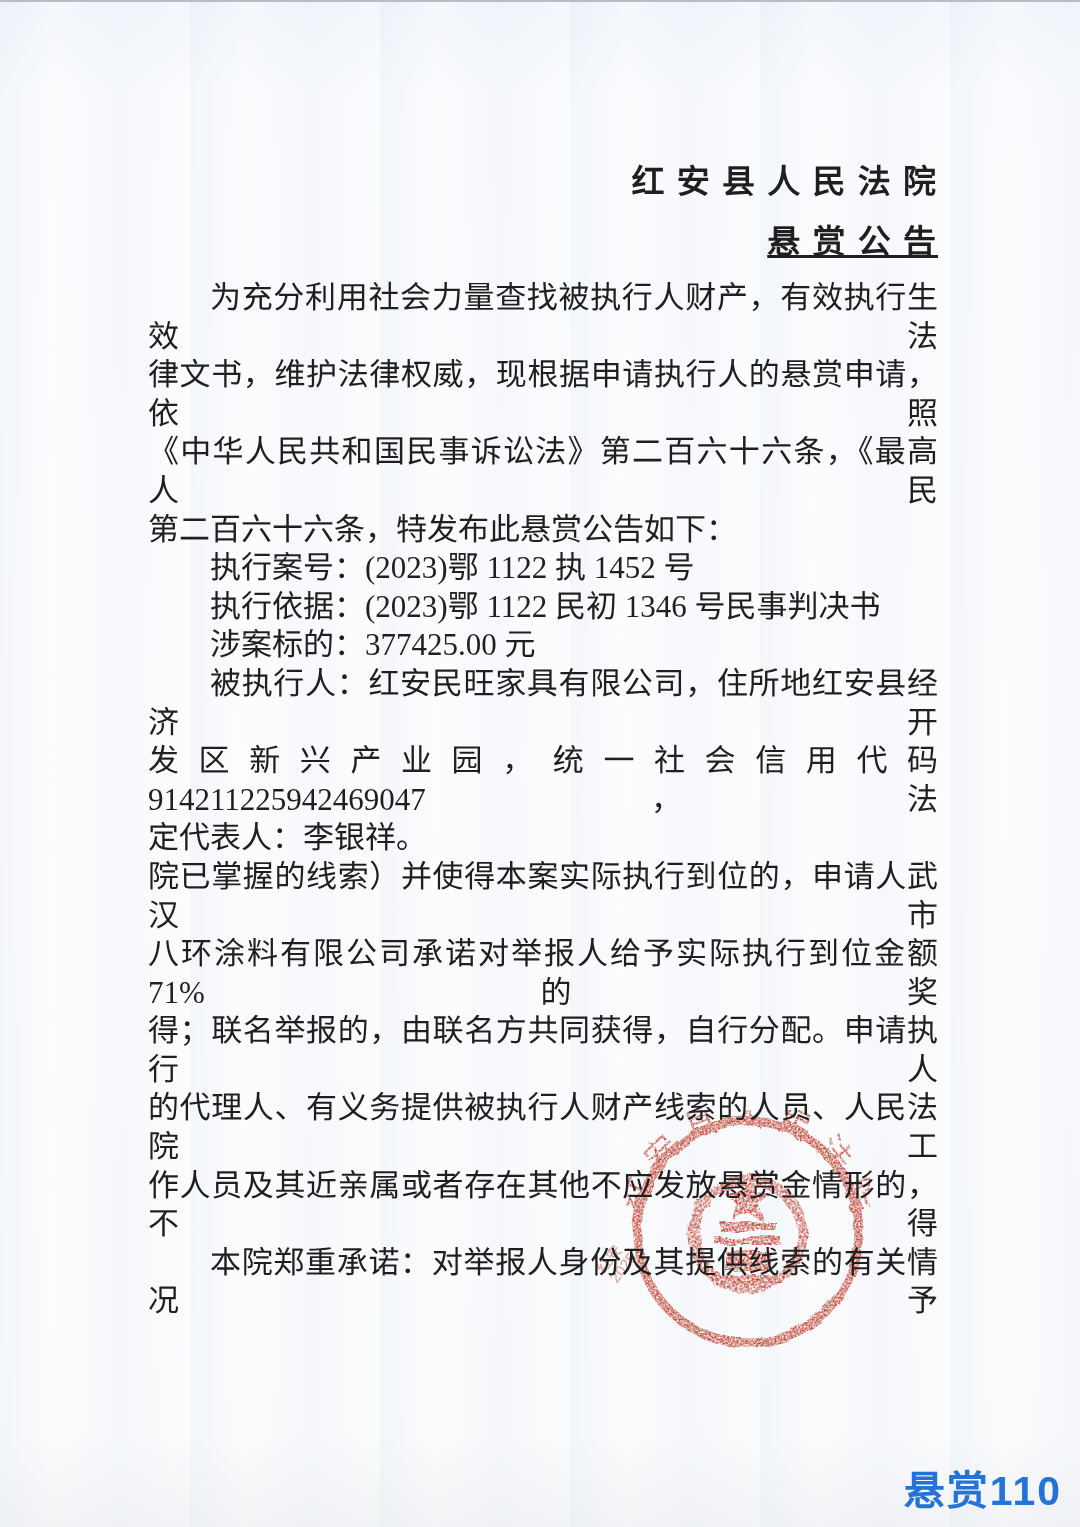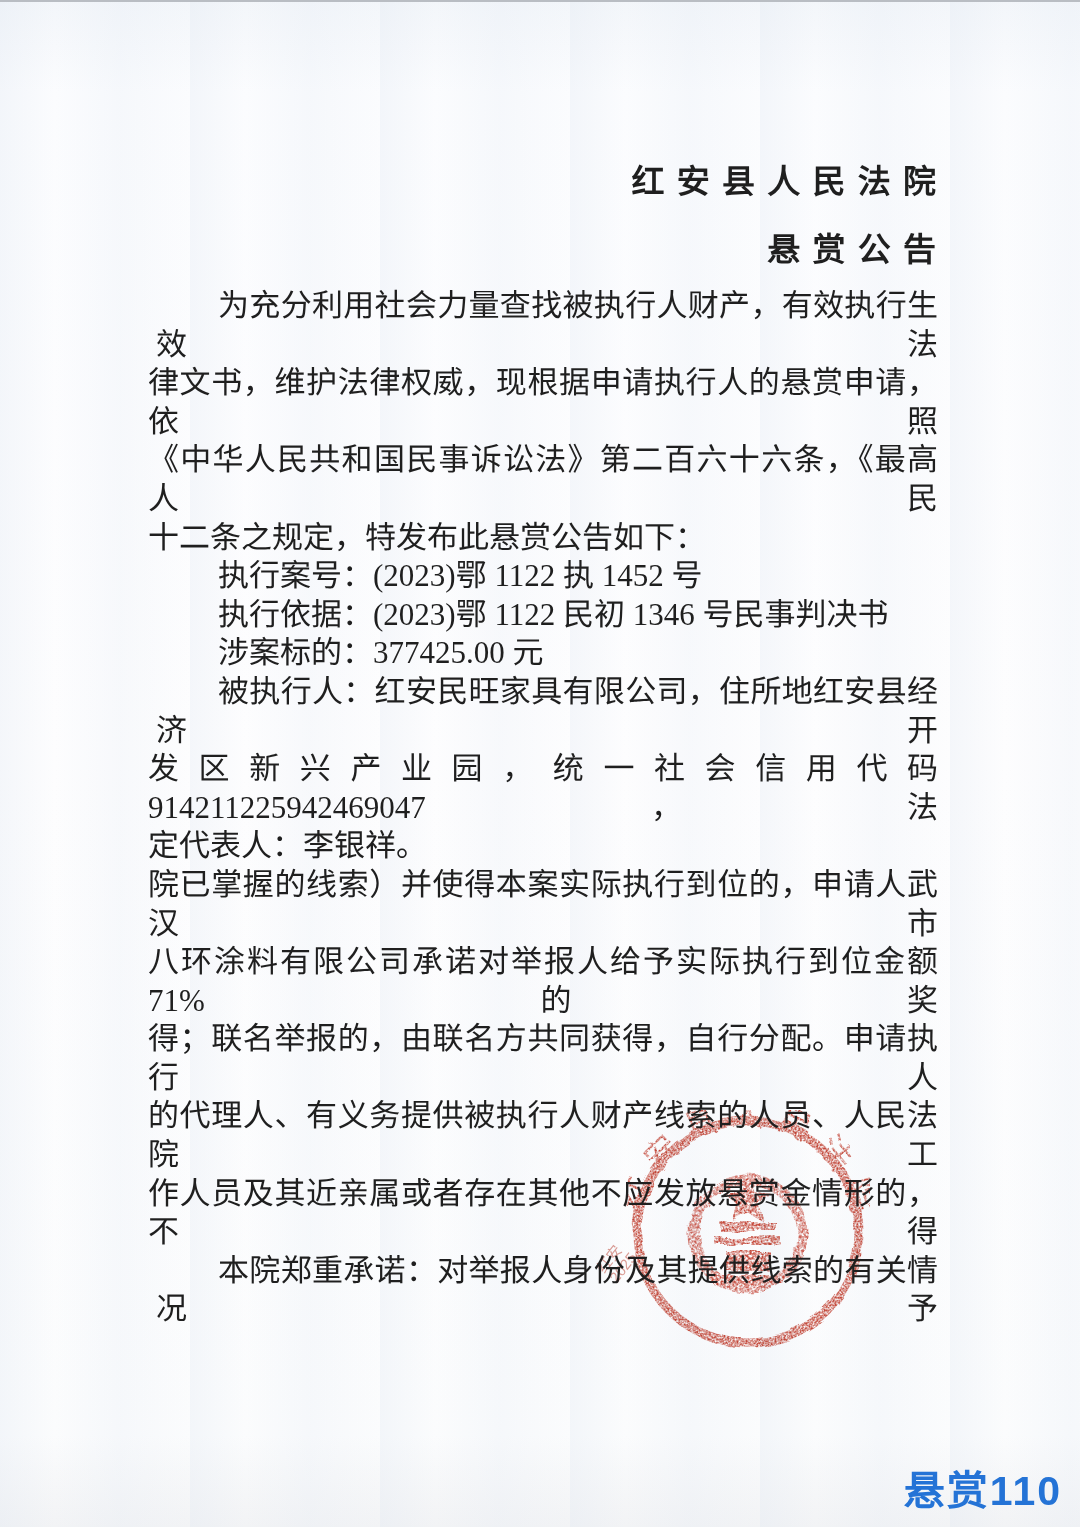--- a/index.html
+++ b/index.html
@@ -16,24 +16,24 @@
   }
   .edge-top {
     position:absolute; top:0; left:0; right:0; height:2px;
     background:#b9bdc3;
   }
   .doc { position:absolute; left:148px; top:156px; width:790px; }
   .title1, .title2 {
     text-align:right; font-size:33px; font-weight:bold;
     line-height:52px; letter-spacing:2px; white-space:pre;
   }
-  .title2 { margin-top:16px; }
+  .title2 { margin-top:8px;text-decoration:underline; }
   .docbody { margin-top:11px; font-size:31px; line-height:38.6px; }
   .ln { text-align:left; }
-  .ind { text-indent:62px;margin-left:8px; }
+  .ind { text-indent:62px; }
   .full { text-align:justify; text-align-last:justify; }
   .seal {
     position:absolute; left:626px; top:1110px; width:244px; height:244px;
     mix-blend-mode:multiply; opacity:.93; pointer-events:none;
   }
   .seal-mark {
     position:absolute; left:594px; top:1266px;
     color:rgba(190,62,46,.5);
     font-size:15px; line-height:16px;
     transform:rotate(-52deg); transform-origin:left top;
@@ -92,21 +92,21 @@
   </div>
 
   <div class="doc">
     <div class="title1">红 安 县 人 民 法 院</div>
     <div class="title2">悬 赏 公 告</div>
 
     <div class="docbody">
       <div class="ln ind full">为充分利用社会力量查找被执行人财产，有效执行生效法</div>
       <div class="ln full">律文书，维护法律权威，现根据申请执行人的悬赏申请，依照</div>
       <div class="ln full">《中华人民共和国民事诉讼法》第二百六十六条，《最高人民</div>
-      <div class="ln">十二条之规定，特发布此悬赏公告如下：</div>
+      <div class="ln">第二百六十六条，特发布此悬赏公告如下：</div>
       <div class="ln ind">执行案号：(2023)鄂 1122 执 1452 号</div>
       <div class="ln ind">执行依据：(2023)鄂 1122 民初 1346 号民事判决书</div>
       <div class="ln ind">涉案标的：377425.00 元</div>
       <div class="ln ind full">被执行人：红安民旺家具有限公司，住所地红安县经济开</div>
       <div class="ln full">发区新兴产业园，统一社会信用代码 914211225942469047，法</div>
       <div class="ln">定代表人：李银祥。</div>
       <div class="ln full">院已掌握的线索）并使得本案实际执行到位的，申请人武汉市</div>
       <div class="ln full">八环涂料有限公司承诺对举报人给予实际执行到位金额 71%的奖</div>
       <div class="ln full">得；联名举报的，由联名方共同获得，自行分配。申请执行人</div>
       <div class="ln full">的代理人、有义务提供被执行人财产线索的人员、人民法院工</div>

